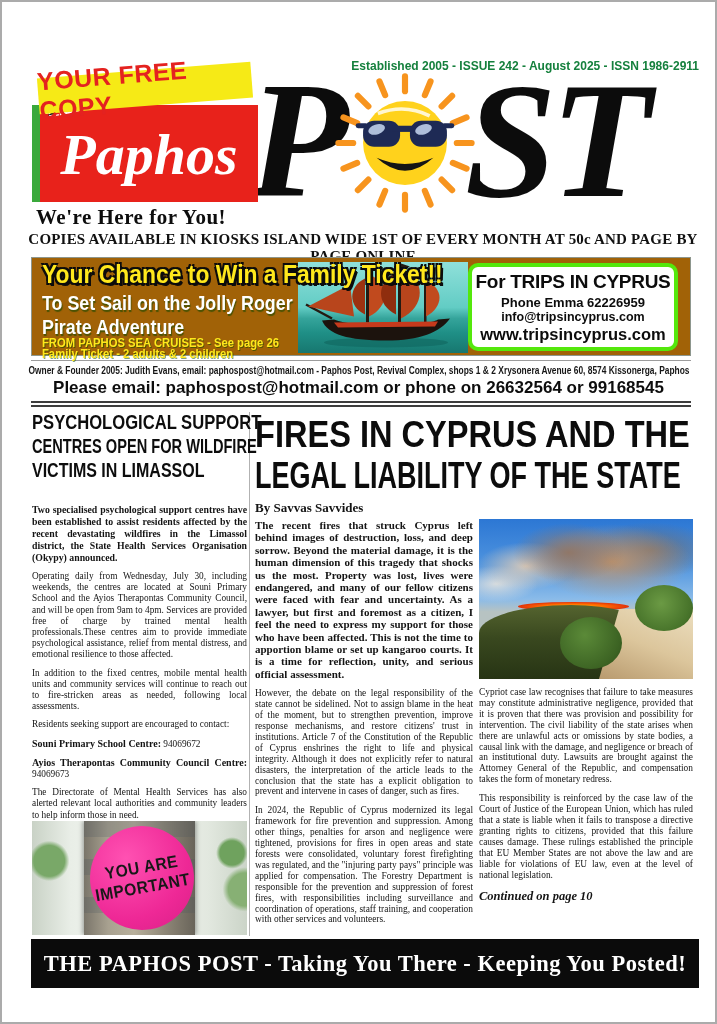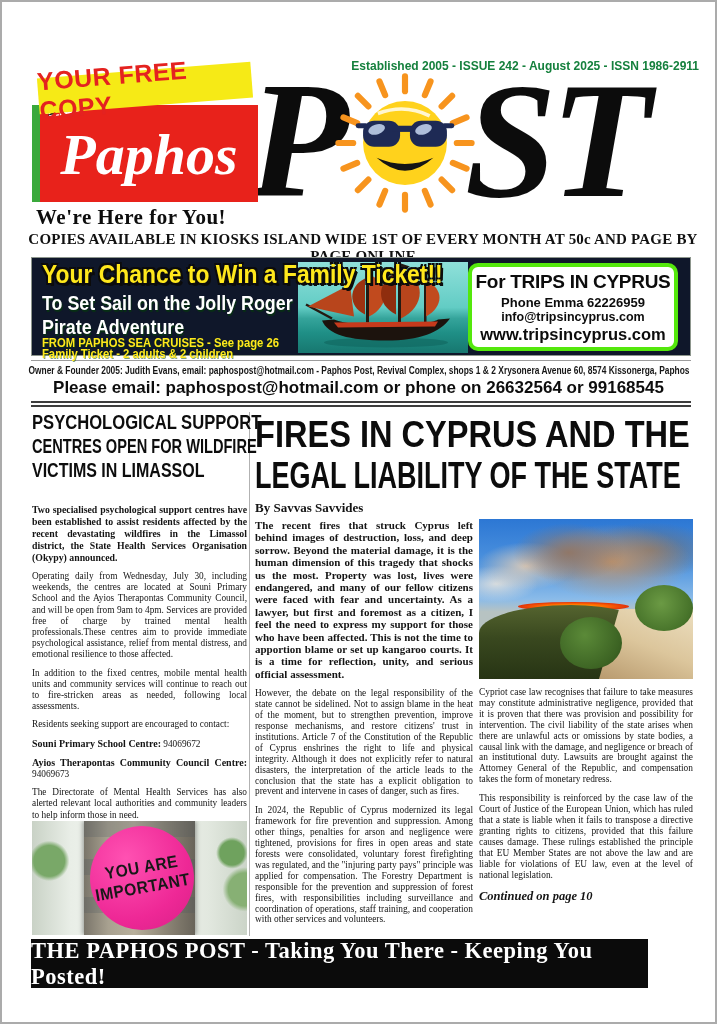--- a/index.html
+++ b/index.html
@@ -27,21 +27,21 @@
     font-style:italic;font-weight:bold;font-size:58px;color:#fff;padding-top:2px;box-sizing:border-box;}
   .tagline{left:34px;top:203px;font-weight:bold;font-size:21px;color:#0d0d0d;letter-spacing:.5px;}
   .post-logo{left:246px;top:46px;width:460px;height:184px;display:flex;align-items:center;
     font-style:italic;font-weight:bold;font-size:165px;line-height:165px;color:#0c0c0c;}
   .post-logo .pl{letter-spacing:-6px;}
   .sun{width:148px;height:148px;margin:6px -14px 0 -12px;flex:none;}
   .availability{left:0;right:0;top:229px;text-align:center;font-weight:bold;
     font-size:15px;letter-spacing:.2px;color:#111;padding-left:9px;}
 
   
-  .promo{left:29px;top:255px;width:660px;height:99px;background:#0f172a;
+  .promo{left:29px;top:255px;width:660px;height:99px;background:#a16207;
     border:1px solid #8d968d;box-sizing:border-box;z-index:2;}
   .ship{position:absolute;left:266px;top:4px;width:170px;height:91px;
     background:linear-gradient(180deg,#8fe0da 0%,#62ccc4 50%,#35a49b 62%,#1f8f86 78%,#17776f 100%);}
   .promo-hl{position:absolute;left:10px;top:1px;font-weight:800;font-size:26px;color:#ffe81c;
     text-shadow:-2px -2px 0 #0c0c0c,2px -2px 0 #0c0c0c,-2px 2px 0 #0c0c0c,2px 2px 0 #0c0c0c,3px 3px 0 #0c0c0c;
     white-space:nowrap;transform:scaleX(.88);transform-origin:0 50%;z-index:3;}
   .promo-l2{position:absolute;left:10px;top:33px;font-weight:800;font-size:21px;color:#fff;
     text-shadow:1px 2px 1px rgba(0,70,0,.55);white-space:nowrap;transform:scaleX(.85);transform-origin:0 50%;}
   .promo-l3{position:absolute;left:10px;top:57px;font-weight:800;font-size:21px;color:#fff;
     text-shadow:1px 2px 1px rgba(0,70,0,.55);white-space:nowrap;transform:scaleX(.85);transform-origin:0 50%;}
@@ -119,21 +119,21 @@
       linear-gradient(90deg,#7a756a 0%,#a8a190 22%,#b8b09c 45%,#8f8878 72%,#69645a 100%);
     box-shadow:2px 0 4px rgba(0,0,0,.25), -2px 0 4px rgba(0,0,0,.25);}
   .sticker{position:absolute;left:50%;top:5px;width:104px;height:104px;margin-left:-50px;
     border-radius:50%;transform:rotate(-4deg);
     background:radial-gradient(circle at 36% 30%,#ff51b2,#ee2896 62%,#d81f86 100%);
     display:flex;flex-direction:column;align-items:center;justify-content:center;}
   .sticker div{font-family:"Liberation Sans",sans-serif;font-weight:800;font-size:17px;
     color:#181818;transform:rotate(-6deg) scaleX(.92);line-height:20px;letter-spacing:.5px;}
 
   
-  .footer{left:29px;top:937px;width:617px;height:49px;background:#0b0b0b;color:#fff;
+  .footer{left:29px;top:937px;width:668px;height:49px;background:#0b0b0b;color:#fff;
     display:flex;align-items:center;justify-content:center;font-weight:bold;
     font-size:22.5px;letter-spacing:.5px;}
 </style>
 </head>
 <body>
 
 <div class="page">
 
   <div class="abs issue-line sans">Established 2005 - ISSUE 242 - August 2025 - ISSN 1986-2911</div>
 

